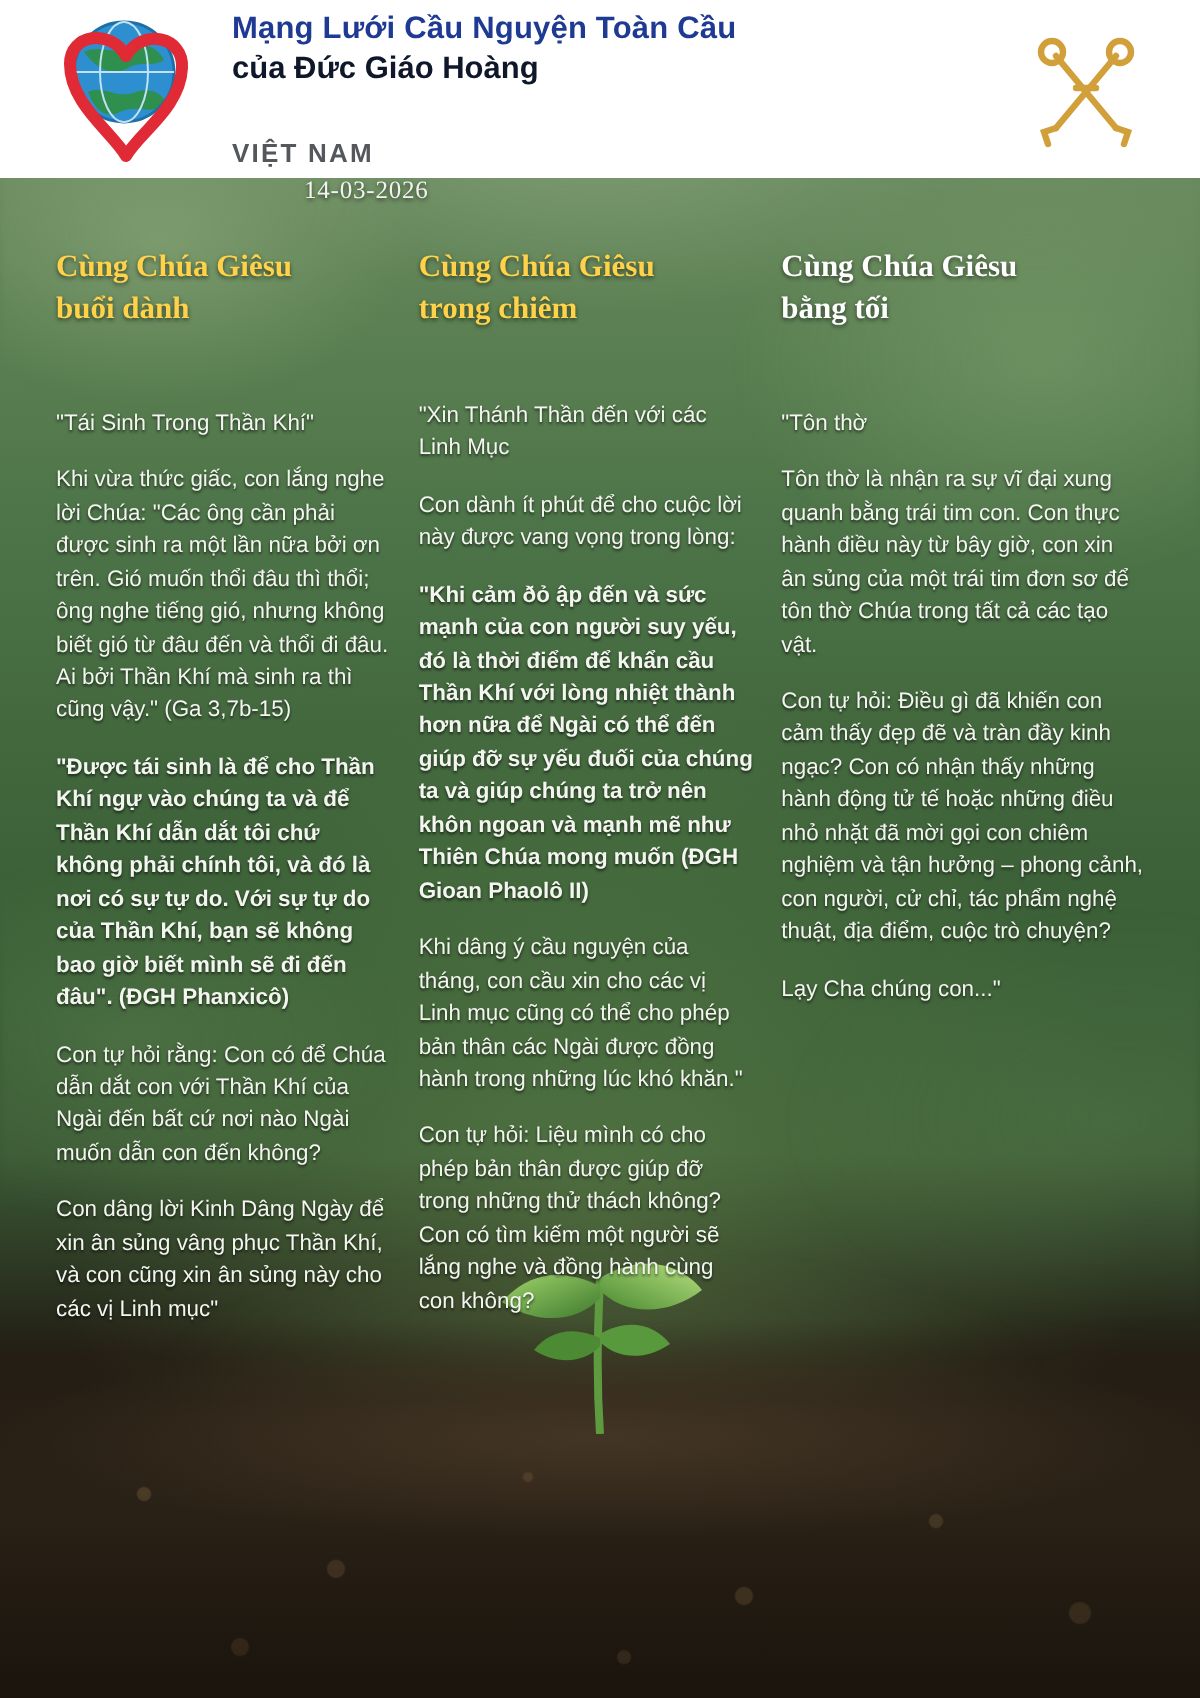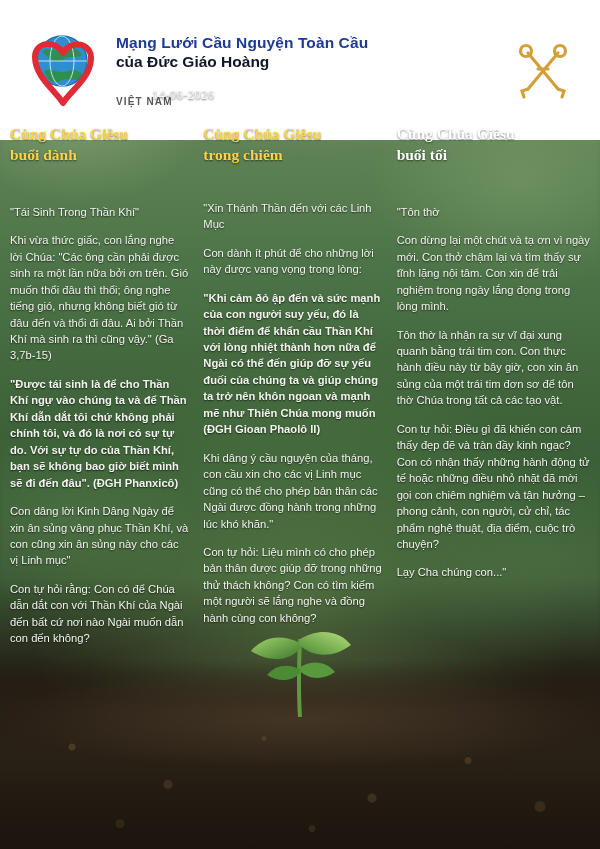--- a/index.html
+++ b/index.html
@@ -79,21 +79,21 @@
     left: 50%;
     bottom: 132px;
     transform: translateX(-50%);
     width: 150px;
     height: 140px;
   }
   
   .header {
     position: absolute;
     top: 0; left: 0; right: 0;
-    height: 140px;
+    height: 89px;
     background: #ffffff;
     display: flex;
     align-items: center;
     padding: 0 22px;
     box-sizing: border-box;
   }
   .logo {
     width: 86px;
     height: 86px;
     flex: 0 0 86px;
@@ -112,21 +112,21 @@
   }
   .brand-line2 {
     color: #0f172a;
     font-size: 15.5px;
     font-weight: bold;
     line-height: 1.25;
   }
   .brand-country {
     margin-top: 25px;
     color: #54585c;
-    font-size: 10px;
+    font-size: 13px;
     font-weight: bold;
     letter-spacing: 1.1px;
   }
   .crest {
     width: 58px;
     height: 62px;
     flex: 0 0 58px;
     margin-right: 6px;
   }
   .date {
@@ -139,21 +139,21 @@
     letter-spacing: .4px;
     text-shadow: 0 1px 2px rgba(0,0,0,0.6);
   }
   
   .columns {
     position: absolute;
     top: 124px;
     left: 0;
     right: 0;
     display: flex;
-    padding: 0 10px;
+    padding: 0 28px;
     box-sizing: border-box;
   }
   .col {
     width: 33.33%;
     box-sizing: border-box;
     padding-right: 14px;
   }
   .col:last-child { padding-right: 0; }
   .col-title {
     font-family: "Liberation Serif", serif;
@@ -232,54 +232,53 @@
         <line x1="44" y1="14" x2="14" y2="50"></line>
         <circle cx="12" cy="12" r="5.5"></circle>
         <circle cx="46" cy="12" r="5.5"></circle>
         <path d="M44 50 l6 2 l-2 6"></path>
         <path d="M14 50 l-6 2 l2 6"></path>
         <line x1="24" y1="30" x2="34" y2="30"></line>
       </g>
     </svg>
   </div>
 
-  <div class="date">14-06-2026</div>
+  <div class="date">14-03-2026</div>
 
   <div class="columns">
 
     <div class="col c1">
       <div class="col-title">
         <span>Cùng Chúa Giêsu</span>
         <span class="l2">buổi dành</span>
       </div>
       <p>"Tái Sinh Trong Thần Khí"</p>
       <p>Khi vừa thức giấc, con lắng nghe lời Chúa: "Các ông cần phải được sinh ra một lần nữa bởi ơn trên. Gió muốn thổi đâu thì thổi; ông nghe tiếng gió, nhưng không biết gió từ đâu đến và thổi đi đâu. Ai bởi Thần Khí mà sinh ra thì cũng vậy." (Ga 3,7b-15)</p>
       <p class="bold">"Được tái sinh là để cho Thần Khí ngự vào chúng ta và để Thần Khí dẫn dắt tôi chứ không phải chính tôi, và đó là nơi có sự tự do. Với sự tự do của Thần Khí, bạn sẽ không bao giờ biết mình sẽ đi đến đâu". (ĐGH Phanxicô)</p>
+      <p>Con tự hỏi rằng: Con có để Chúa dẫn dắt con với Thần Khí của Ngài đến bất cứ nơi nào Ngài muốn dẫn con đến không?</p>
       <p>Con dâng lời Kinh Dâng Ngày để xin ân sủng vâng phục Thần Khí, và con cũng xin ân sủng này cho các vị Linh mục"</p>
-      <p>Con tự hỏi rằng: Con có để Chúa dẫn dắt con với Thần Khí của Ngài đến bất cứ nơi nào Ngài muốn dẫn con đến không?</p>
     </div>
 
     <div class="col c2">
       <div class="col-title">
         <span>Cùng Chúa Giêsu</span>
         <span class="l2">trong chiêm</span>
       </div>
       <p>"Xin Thánh Thần đến với các Linh Mục</p>
-      <p>Con dành ít phút để cho những lời này được vang vọng trong lòng:</p>
+      <p>Con dành ít phút để cho cuộc lời này được vang vọng trong lòng:</p>
       <p class="bold">"Khi cảm ðỏ ập đến và sức mạnh của con người suy yếu, đó là thời điểm để khẩn cầu Thần Khí với lòng nhiệt thành hơn nữa để Ngài có thể đến giúp đỡ sự yếu đuối của chúng ta và giúp chúng ta trở nên khôn ngoan và mạnh mẽ như Thiên Chúa mong muốn (ĐGH Gioan Phaolô II)</p>
       <p>Khi dâng ý cầu nguyện của tháng, con cầu xin cho các vị Linh mục cũng có thể cho phép bản thân các Ngài được đồng hành trong những lúc khó khăn."</p>
       <p>Con tự hỏi: Liệu mình có cho phép bản thân được giúp đỡ trong những thử thách không? Con có tìm kiếm một người sẽ lắng nghe và đồng hành cùng con không?</p>
     </div>
 
     <div class="col c3">
       <div class="col-title">
         <span>Cùng Chúa Giêsu</span>
-        <span class="l2">buổi tối</span>
+        <span class="l2">bằng tối</span>
       </div>
       <p>"Tôn thờ</p>
-      <p>Con dừng lại một chút và tạ ơn vì ngày mới. Con thở chậm lại và tìm thấy sự tĩnh lặng nội tâm. Con xin để trải nghiệm trong ngày lắng đọng trong lòng mình.</p>
       <p>Tôn thờ là nhận ra sự vĩ đại xung quanh bằng trái tim con. Con thực hành điều này từ bây giờ, con xin ân sủng của một trái tim đơn sơ để tôn thờ Chúa trong tất cả các tạo vật.</p>
       <p>Con tự hỏi: Điều gì đã khiến con cảm thấy đẹp đẽ và tràn đầy kinh ngạc? Con có nhận thấy những hành động tử tế hoặc những điều nhỏ nhặt đã mời gọi con chiêm nghiệm và tận hưởng – phong cảnh, con người, cử chỉ, tác phẩm nghệ thuật, địa điểm, cuộc trò chuyện?</p>
       <p>Lạy Cha chúng con..."</p>
     </div>
 
   </div>
 </div>
 
 </body></html>

